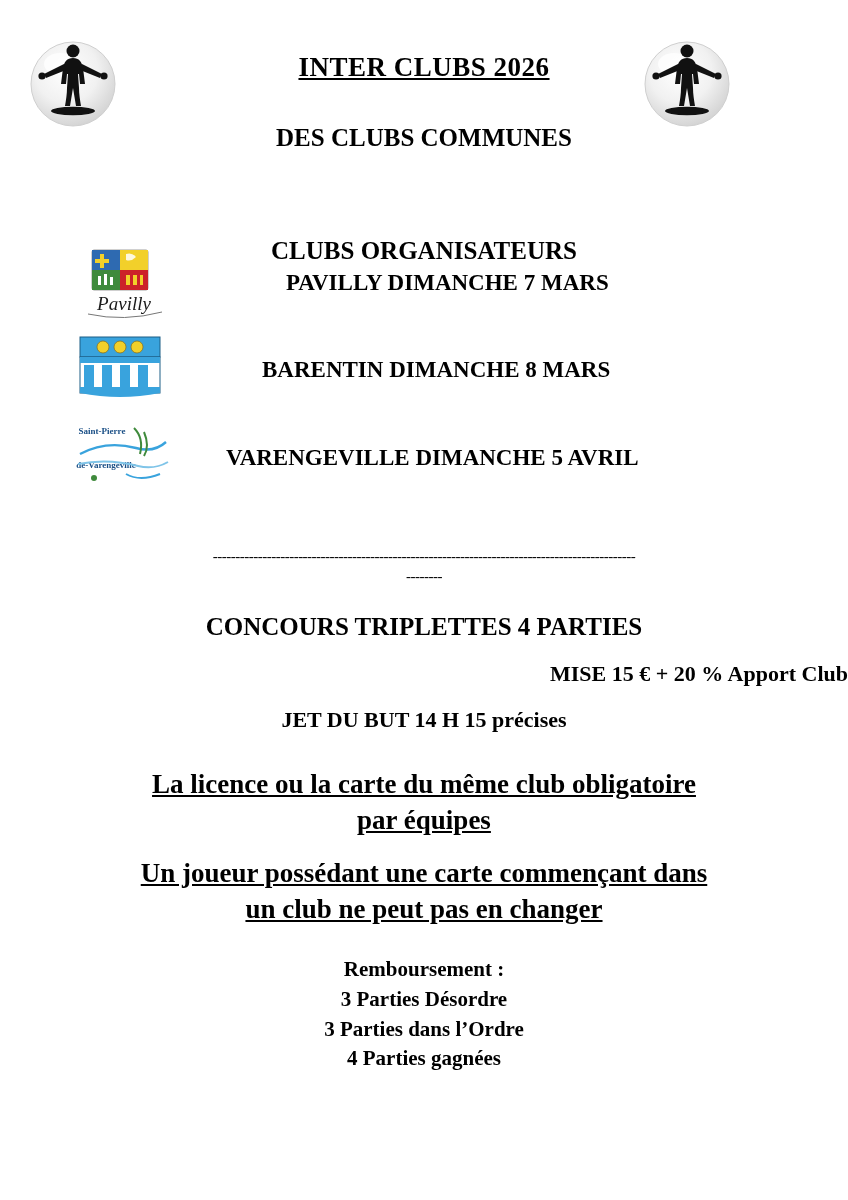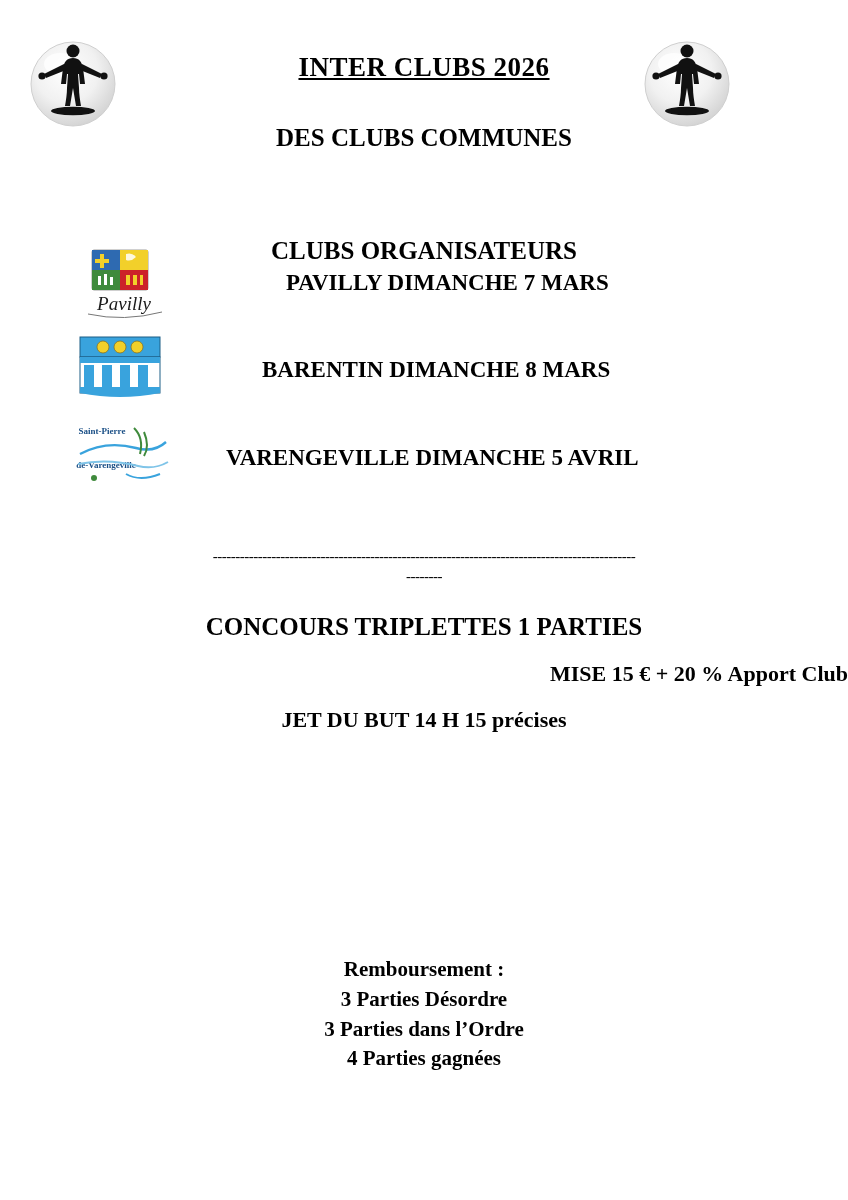--- a/index.html
+++ b/index.html
@@ -235,25 +235,33 @@
   </div>
 
 
   <div class="date-line" id="date-pavilly">PAVILLY  DIMANCHE  7  MARS</div>
   <div class="date-line" id="date-barentin">BARENTIN  DIMANCHE  8  MARS</div>
   <div class="date-line" id="date-varengeville">VARENGEVILLE  DIMANCHE   5   AVRIL</div>
 
   <div class="divider" id="divider-1">----------------------------------------------------------------------------------------------</div>
   <div class="divider" id="divider-2">--------</div>
 
-  <div class="center-line" id="line-concours">CONCOURS   TRIPLETTES     1  PARTIES</div>
+  <div class="center-line" id="line-concours">CONCOURS   TRIPLETTES     4  PARTIES</div>
   <div class="center-line" id="line-mise">MISE 15 €  + 20 % Apport Club</div>
   <div class="center-line" id="line-jet">JET DU BUT  14 H 15 précises</div>
 
-
+  <div class="highlight" id="highlight-1">
+    <span class="u">La licence  ou  la carte du même club obligatoire</span><br>
+    <span class="u">par équipes</span>
+  </div>
+
+  <div class="highlight" id="highlight-2">
+    <span class="u">Un joueur possédant une carte commençant dans</span><br>
+    <span class="u">un club ne peut pas en changer</span>
+  </div>
 
   <div class="refund">
     <div>Remboursement :</div>
     <div>3  Parties  Désordre</div>
     <div>3  Parties dans l’Ordre</div>
     <div>4  Parties gagnées</div>
   </div>
 
 </div>
 

